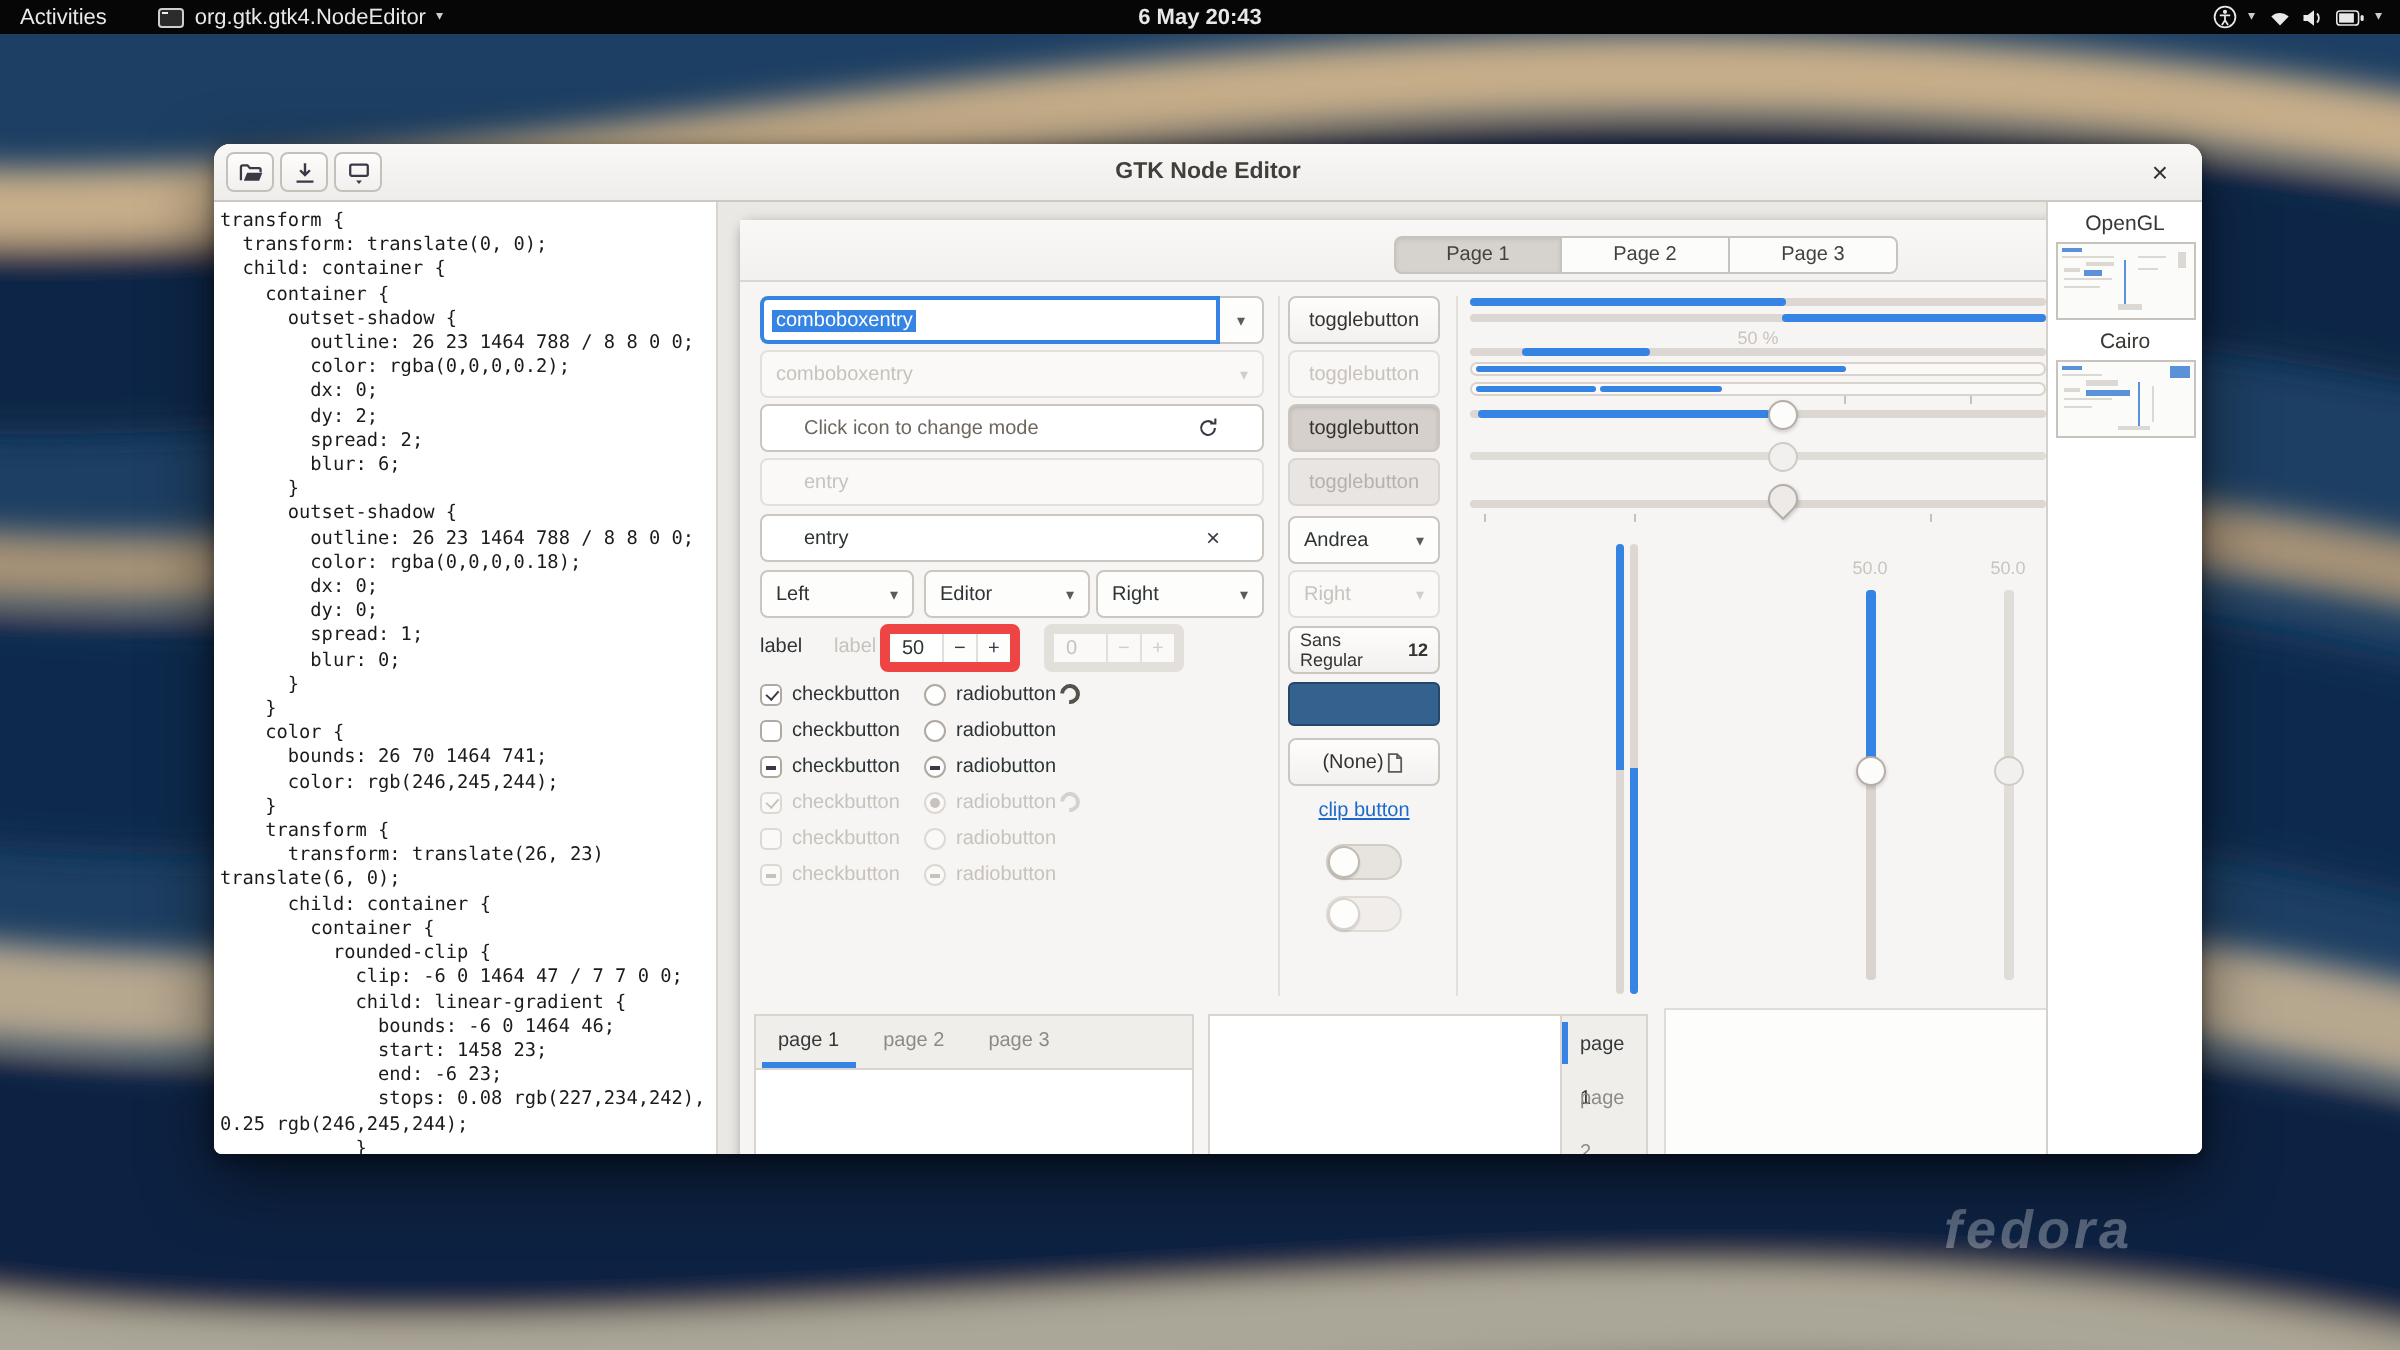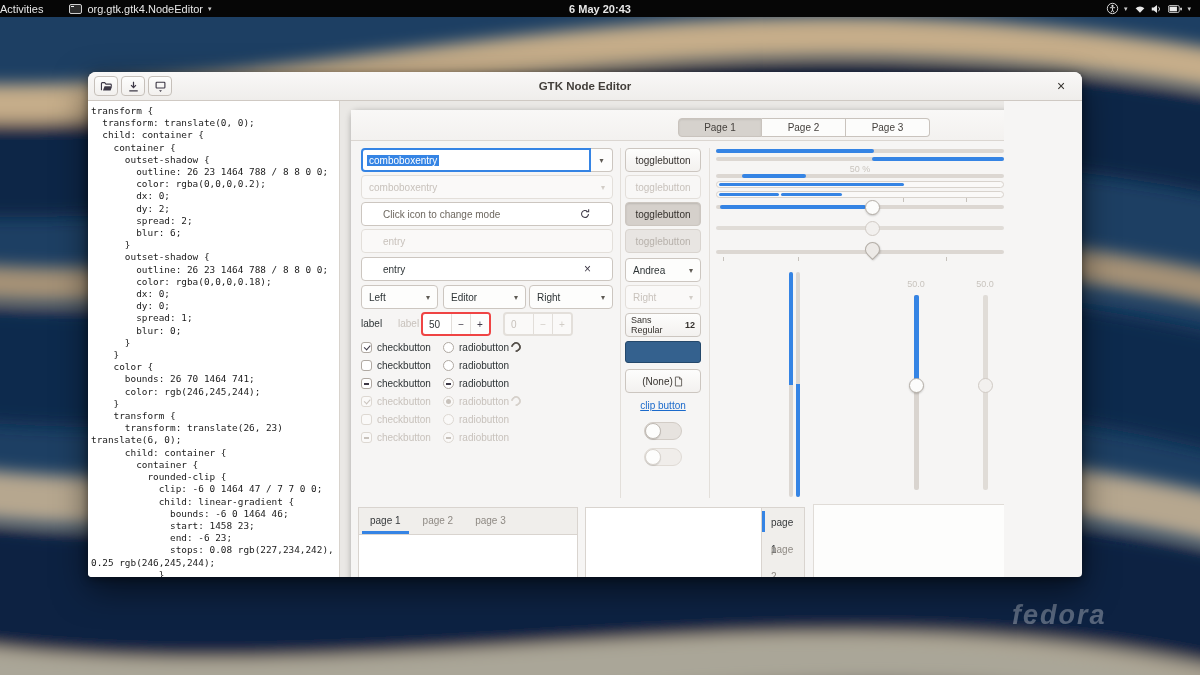--- a/index.html
+++ b/index.html
@@ -1,34 +1,34 @@
 <!DOCTYPE html>
 <html><head>
 <meta charset="utf-8">
 <style>
   html,body{margin:0;padding:0;width:1200px;height:675px;overflow:hidden;background:#1d3f63;
     font-family:"Liberation Sans", sans-serif;-webkit-font-smoothing:antialiased;}
   .wallpaper{position:absolute;left:0;top:0;width:1200px;height:675px;}
   .fedora-mark{position:absolute;left:972px;top:600px;font-size:27px;font-weight:bold;
-    letter-spacing:2px;color:rgba(240,240,240,.33);font-style:italic;margin-left:40px;}
+    letter-spacing:2px;color:rgba(240,240,240,.33);font-style:italic;}
 
   
   .topbar{position:absolute;left:0;top:0;right:0;height:17px;background:#060606;color:#e8e8e8;
     font-size:11px;display:flex;align-items:center;z-index:50;}
-  .tb-activities{cursor:default;}
+  .tb-activities{margin-left:10px;cursor:default;}
   .tb-app{margin-left:26px;display:flex;align-items:center;gap:5px;}
   .tb-appicon{width:11px;height:8px;border:1px solid #cfcfcf;border-radius:2px;background:#2c2c2c;position:relative;}
   .tb-appicon::after{content:"";position:absolute;left:1px;top:1px;width:3px;height:1px;background:#efefef;}
   .caret{font-size:7px;color:#cccccc;line-height:1;}
   .tb-clock{position:absolute;left:50%;transform:translateX(-50%);font-weight:bold;}
   .tb-right{margin-left:auto;display:flex;align-items:center;gap:7px;margin-right:9px;}
   .tb-group{display:flex;align-items:center;gap:5px;}
 
   
-  .win{position:absolute;left:88px;top:72px;width:994px;height:505px;background:#f6f5f4;
+  .win{position:absolute;left:107px;top:72px;width:994px;height:505px;background:#f6f5f4;
     border-radius:8px 8px 4px 4px;box-shadow:0 12px 34px rgba(0,0,0,.55),0 2px 8px rgba(0,0,0,.4);overflow:hidden;z-index:10;}
   .titlebar{height:28px;background:linear-gradient(#f9f8f7,#efedeb);border-bottom:1px solid #cfc9c3;position:relative;}
   .tb-btns{position:absolute;left:6px;top:4px;display:flex;gap:3px;}
   .tbtn{width:24px;height:20px;background:linear-gradient(#fdfdfc,#f2f0ee);border:1px solid #c6c0ba;
     border-radius:4px;display:flex;align-items:center;justify-content:center;padding:0;}
   .win-title{position:absolute;left:0;right:0;top:0;height:28px;line-height:28px;text-align:center;
     font-size:11.5px;font-weight:bold;color:#423e3a;pointer-events:none;}
   .close-x{position:absolute;right:10px;top:3px;width:22px;height:22px;border:none;background:none;
     font-size:14px;color:#35322e;line-height:22px;text-align:center;padding:0;}
 
@@ -68,21 +68,21 @@
   .sel{background:#3584e4;color:#fff;font-size:10px;padding:0 2px;}
   .cbe .drop,.combo .arr{color:#5e5a54;font-size:8px;}
   .cbe .drop{width:22px;border:1px solid #ccc6c0;border-left:none;border-radius:0 4px 4px 0;background:#fdfdfc;
     display:flex;align-items:center;justify-content:center;box-sizing:border-box;}
   .combo{height:24px;background:#fdfdfc;border:1px solid #ccc6c0;border-radius:4px;font-size:10px;color:#2e3436;
     display:flex;align-items:center;justify-content:space-between;padding:0 7px;box-sizing:border-box;}
   .combo.dim{background:#faf9f8;color:#c8c2bc;border-color:#e3dfda;}
   .combo.dim .arr{color:#d2cdc7;}
   .lblrow{font-size:10px;color:#2e3436;}
   .dimtxt{color:#c8c2bc;}
-  .spin{position:absolute;height:24px;display:flex;border:2px solid #ef4444;border-radius:4px;background:#fff;
+  .spin{position:absolute;height:24px;display:flex;border:5px solid #ef4444;border-radius:4px;background:#fff;
     box-sizing:border-box;overflow:hidden;font-size:10px;color:#2e3436;}
   .spin .v{width:26px;display:flex;align-items:center;padding-left:6px;}
   .spin .b{width:21px;border-left:1px solid #e2ded9;display:flex;align-items:center;justify-content:center;color:#3d3846;padding:0;background:#fdfdfc;}
   .spin.dim{border-color:#e3dfda;background:#faf9f8;color:#c8c2bc;}
   .spin.dim .b{color:#d2cdc7;background:#faf9f8;}
 
   .crow{position:absolute;left:0;right:0;height:16px;font-size:10px;color:#2e3436;}
   .crow .grp{position:absolute;top:0;display:flex;align-items:flex-start;gap:5px;height:16px;}
   .cb{width:11px;height:11px;border:1px solid #b0a9a2;border-radius:3px;background:#fff;position:relative;box-sizing:border-box;}
   .cb.checked::after{content:"";position:absolute;left:1.5px;top:2px;width:5px;height:2.5px;
@@ -508,14 +508,45 @@
               <button class="vtab">page 2</button>
             </div>
           </div>
           <div class="nb" style="left:462px;top:363px;width:192px;height:115px;background:#fdfdfc;border-color:#e0dcd7">
             
           </div>
         </div>
       </div>
     </div>
 
+    <div class="sidebar">
+      <div class="rname">OpenGL</div>
+      <div class="thumb">
+        <i style="left:2px;top:2px;width:10px;height:2px" class="b"></i>
+        <i style="left:2px;top:6px;width:26px;height:1px"></i>
+        <i style="left:14px;top:9px;width:14px;height:2px"></i>
+        <i style="left:3px;top:12px;width:8px;height:2px"></i>
+        <i style="left:13px;top:13px;width:9px;height:3px" class="b"></i>
+        <i style="left:3px;top:17px;width:24px;height:1px"></i>
+        <i style="left:3px;top:21px;width:18px;height:1px"></i>
+        <i style="left:33px;top:8px;width:1px;height:24px" class="b"></i>
+        <i style="left:40px;top:6px;width:14px;height:1px"></i>
+        <i style="left:40px;top:12px;width:10px;height:1px"></i>
+        <i style="left:60px;top:4px;width:4px;height:8px"></i>
+        <i style="left:30px;top:30px;width:12px;height:3px"></i>
+      </div>
+      <div class="rname">Cairo</div>
+      <div class="thumb">
+        <i style="left:2px;top:2px;width:10px;height:2px" class="b"></i>
+        <i style="left:2px;top:6px;width:20px;height:1px"></i>
+        <i style="left:14px;top:9px;width:16px;height:3px"></i>
+        <i style="left:3px;top:13px;width:8px;height:2px"></i>
+        <i style="left:14px;top:14px;width:22px;height:3px" class="b"></i>
+        <i style="left:3px;top:18px;width:24px;height:1px"></i>
+        <i style="left:3px;top:22px;width:14px;height:1px"></i>
+        <i style="left:40px;top:10px;width:1px;height:22px" class="b"></i>
+        <i style="left:47px;top:12px;width:1px;height:18px"></i>
+        <i style="left:56px;top:2px;width:10px;height:6px" class="b"></i>
+        <i style="left:30px;top:32px;width:16px;height:2px"></i>
+      </div>
+    </div>
   </div>
 </div>
 
 </body></html>

